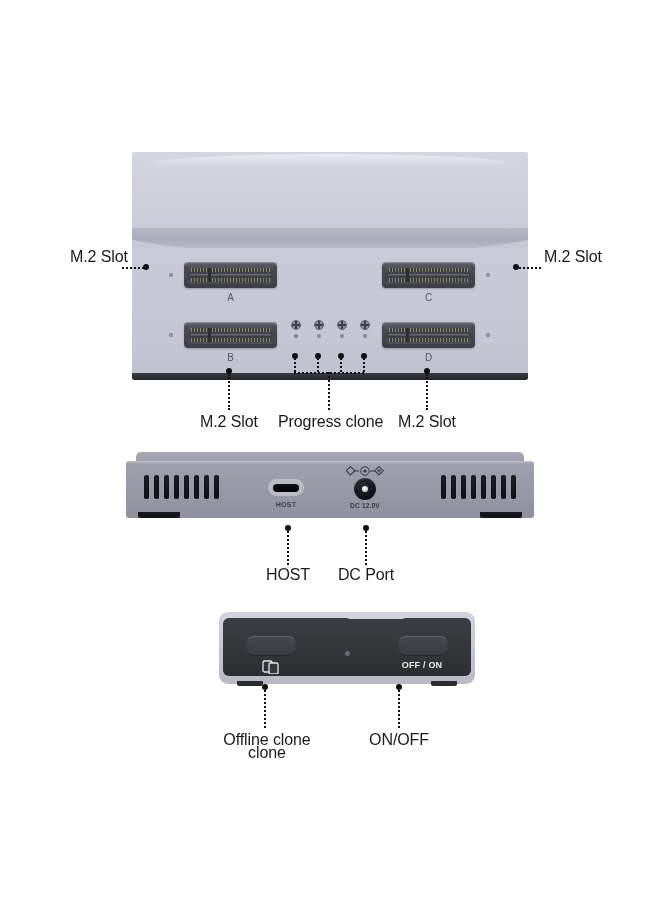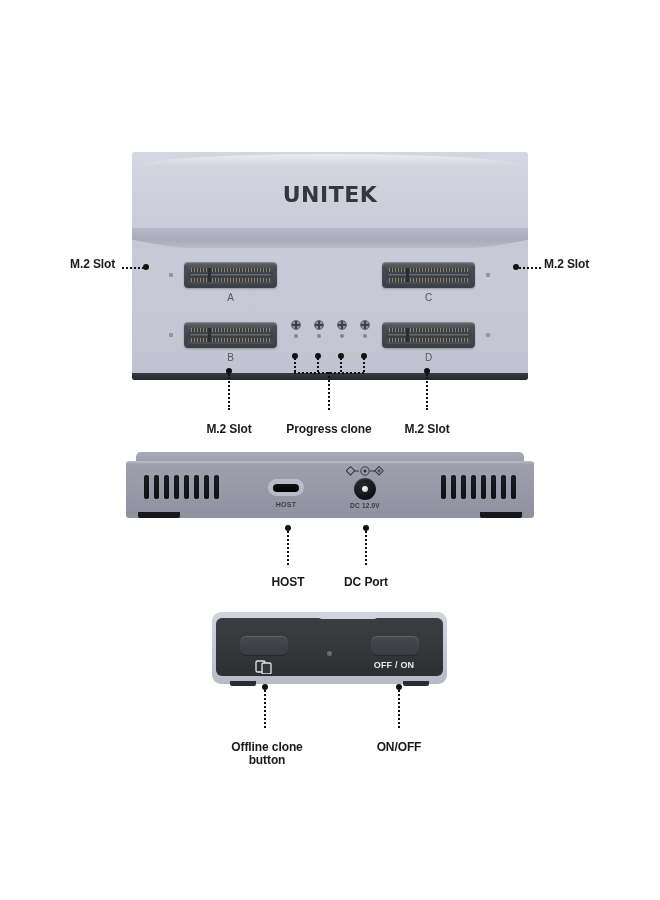--- a/index.html
+++ b/index.html
@@ -11,28 +11,27 @@
     font-family: "Liberation Sans", sans-serif;
     position: relative;
     overflow: hidden;
   }
 
   .stage { position: absolute; inset: 0; }
 
   
   .callout-label {
     position: absolute;
-    font-size: 12px;
-    font-weight: bold;
+    font-size: 16px;
+    font-weight: normal;
     color: #1a1a1a;
     letter-spacing: -0.1px;
     white-space: nowrap;
     line-height: 13px;
     text-align: center;
-    margin-top: 8px;
   }
   .callout-label.two-line { white-space: normal; line-height: 13px; }
 
   
   .leader-v {
     position: absolute;
     width: 0;
     border-left: 2px dotted #111;
   }
   .leader-h {
@@ -318,23 +317,23 @@
     height: 6px;
     background: #15171c;
     border-radius: 0 0 2px 2px;
   }
   .rf-left  { left: 12px;  width: 42px; }
   .rf-right { right: 12px; width: 42px; }
 
   
   .bottom-view {
     position: absolute;
-    left: 212px;
+    left: 219px;
     top: 612px;
-    width: 235px;
+    width: 256px;
     height: 72px;
   }
   .bv-shell {
     position: absolute;
     inset: 0;
     background: linear-gradient(180deg,#d2d4de 0%, #b7b9c6 100%);
     border-radius: 9px;
   }
   .bv-face {
     position: absolute;
@@ -398,21 +397,20 @@
 <div class="stage">
 
   <div class="front-view">
     <div class="front-body">
 
       <div class="front-lid">
         <div class="front-lid-highlight"></div>
       </div>
       <div class="front-lid-curve"></div>
 
-      <div class="brand">UNITEK</div>
 
       <div class="front-panel"></div>
 
       <div class="face-screw fs-1"></div>
       <div class="face-screw fs-2"></div>
       <div class="face-screw fs-3"></div>
       <div class="face-screw fs-4"></div>
 
       <div class="m2-slot slot-A">
         <div class="m2-inner">
@@ -582,20 +580,20 @@
       <div class="bv-notch"></div>
       <div class="bv-foot bf-left"></div>
       <div class="bv-foot bf-right"></div>
     </div>
   </div>
 
   <div class="dot-end" style="left:262px; top:684px;"></div>
   <div class="leader-v" style="left:264px; top:690px; height:38px;"></div>
   <div class="callout-label two-line" style="left:216px; top:733px; width:102px;">
     <span>Offline clone</span><br>
-    <span>button</span>
+    <span>clone</span>
   </div>
 
   <div class="dot-end" style="left:396px; top:684px;"></div>
   <div class="leader-v" style="left:398px; top:690px; height:38px;"></div>
   <div class="callout-label" style="left:358px; top:733px; width:82px;">ON/OFF</div>
 
 </div>
 
 </body></html>

